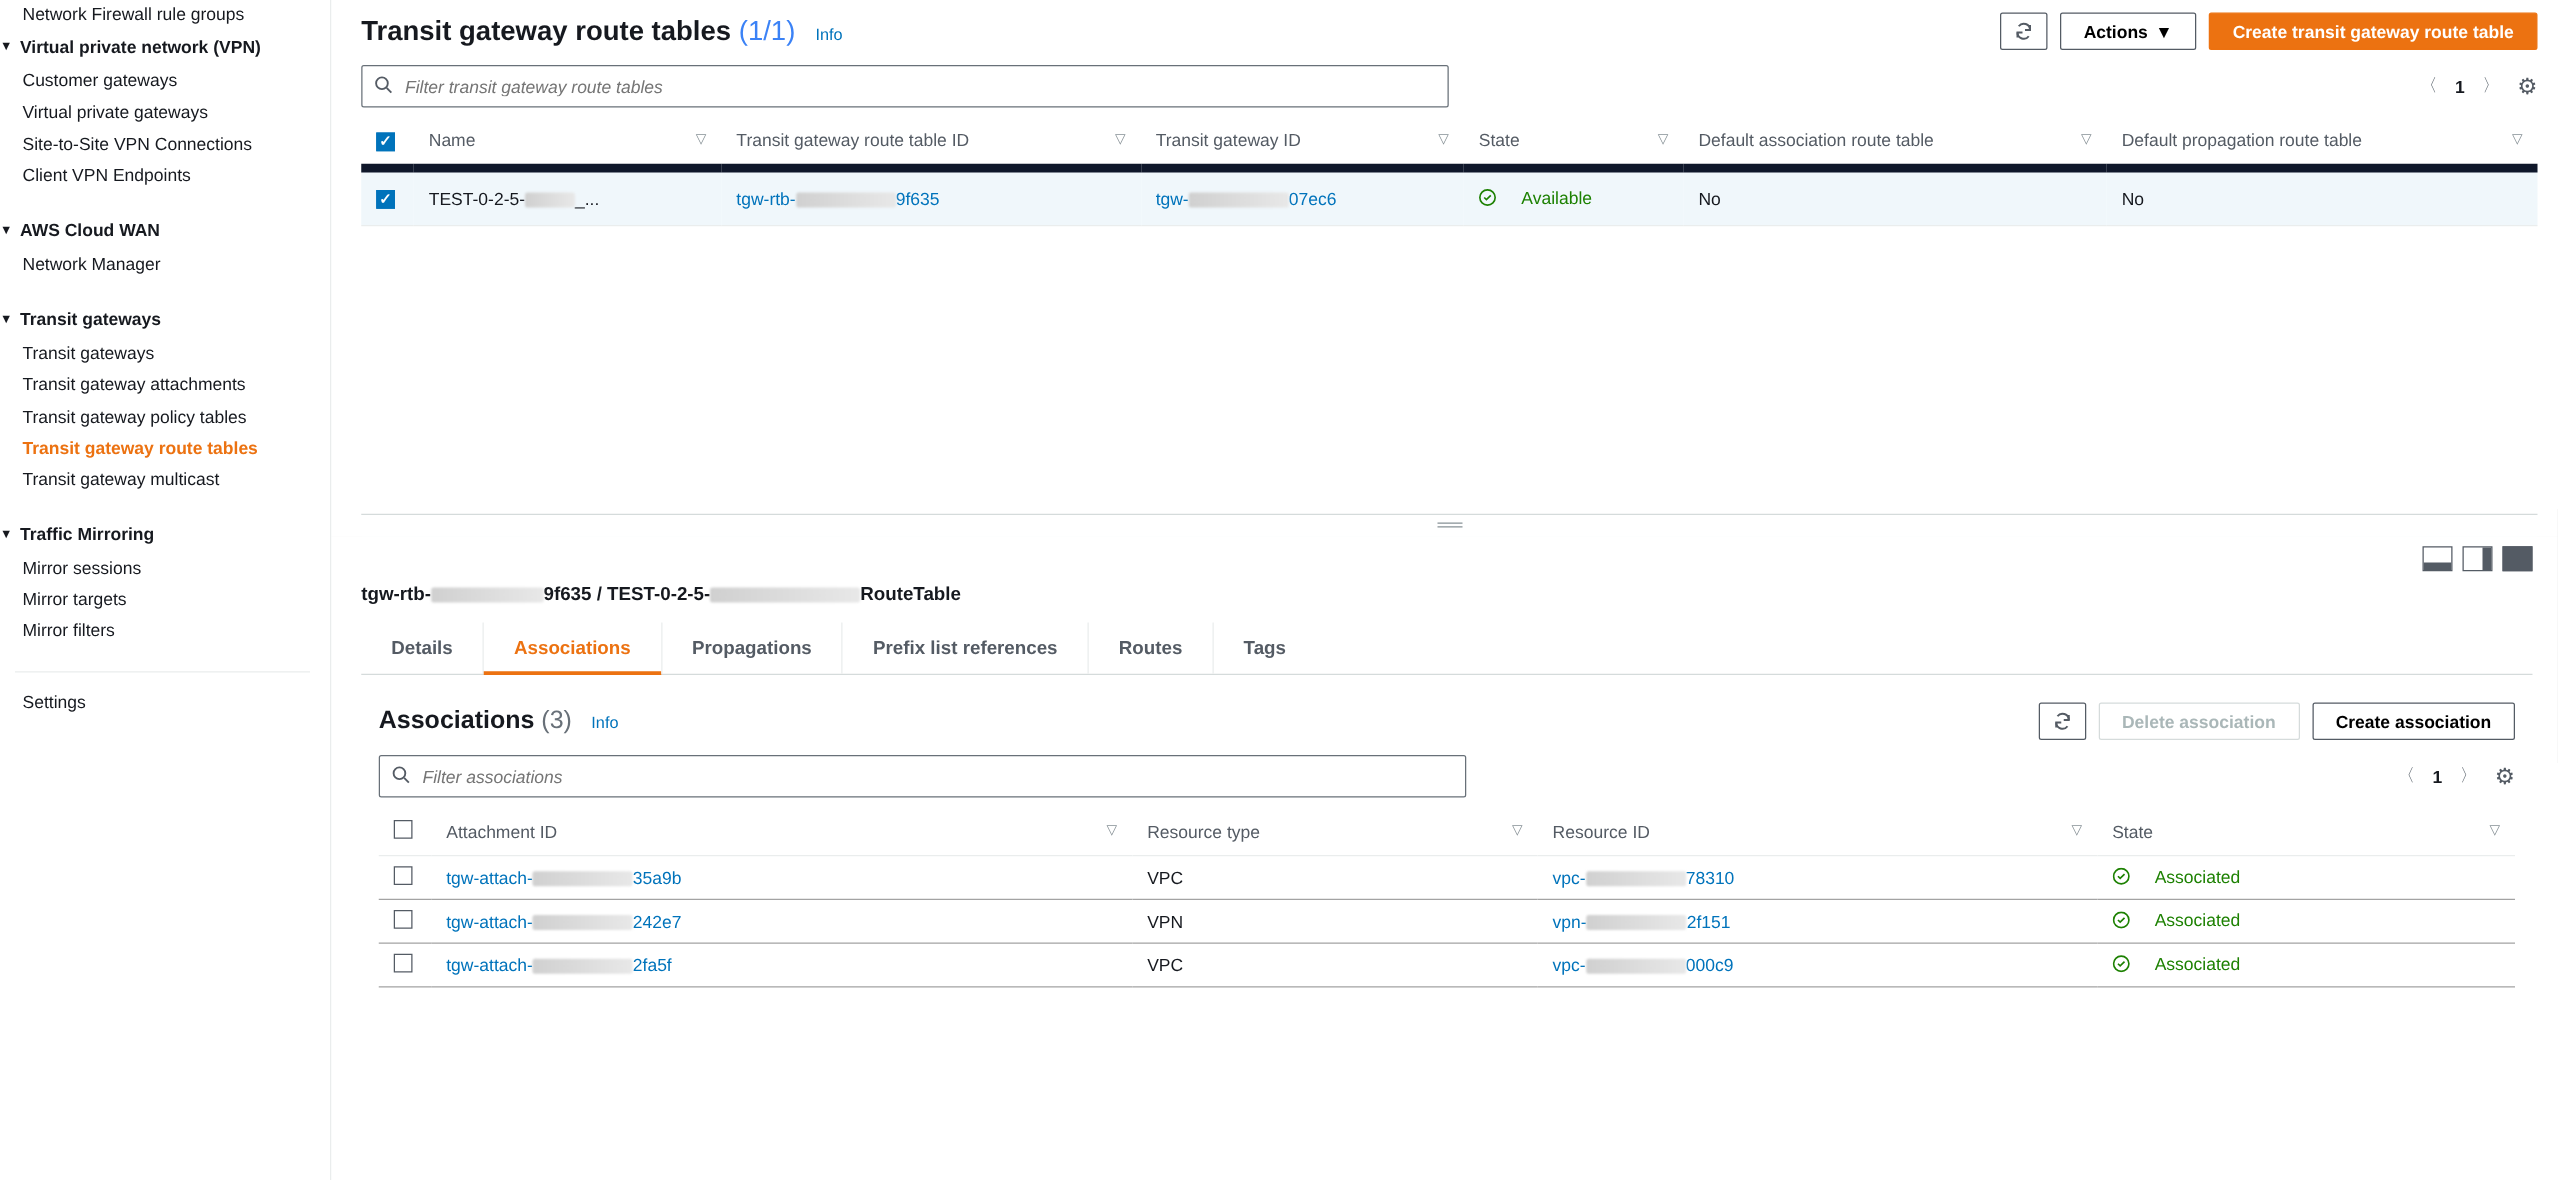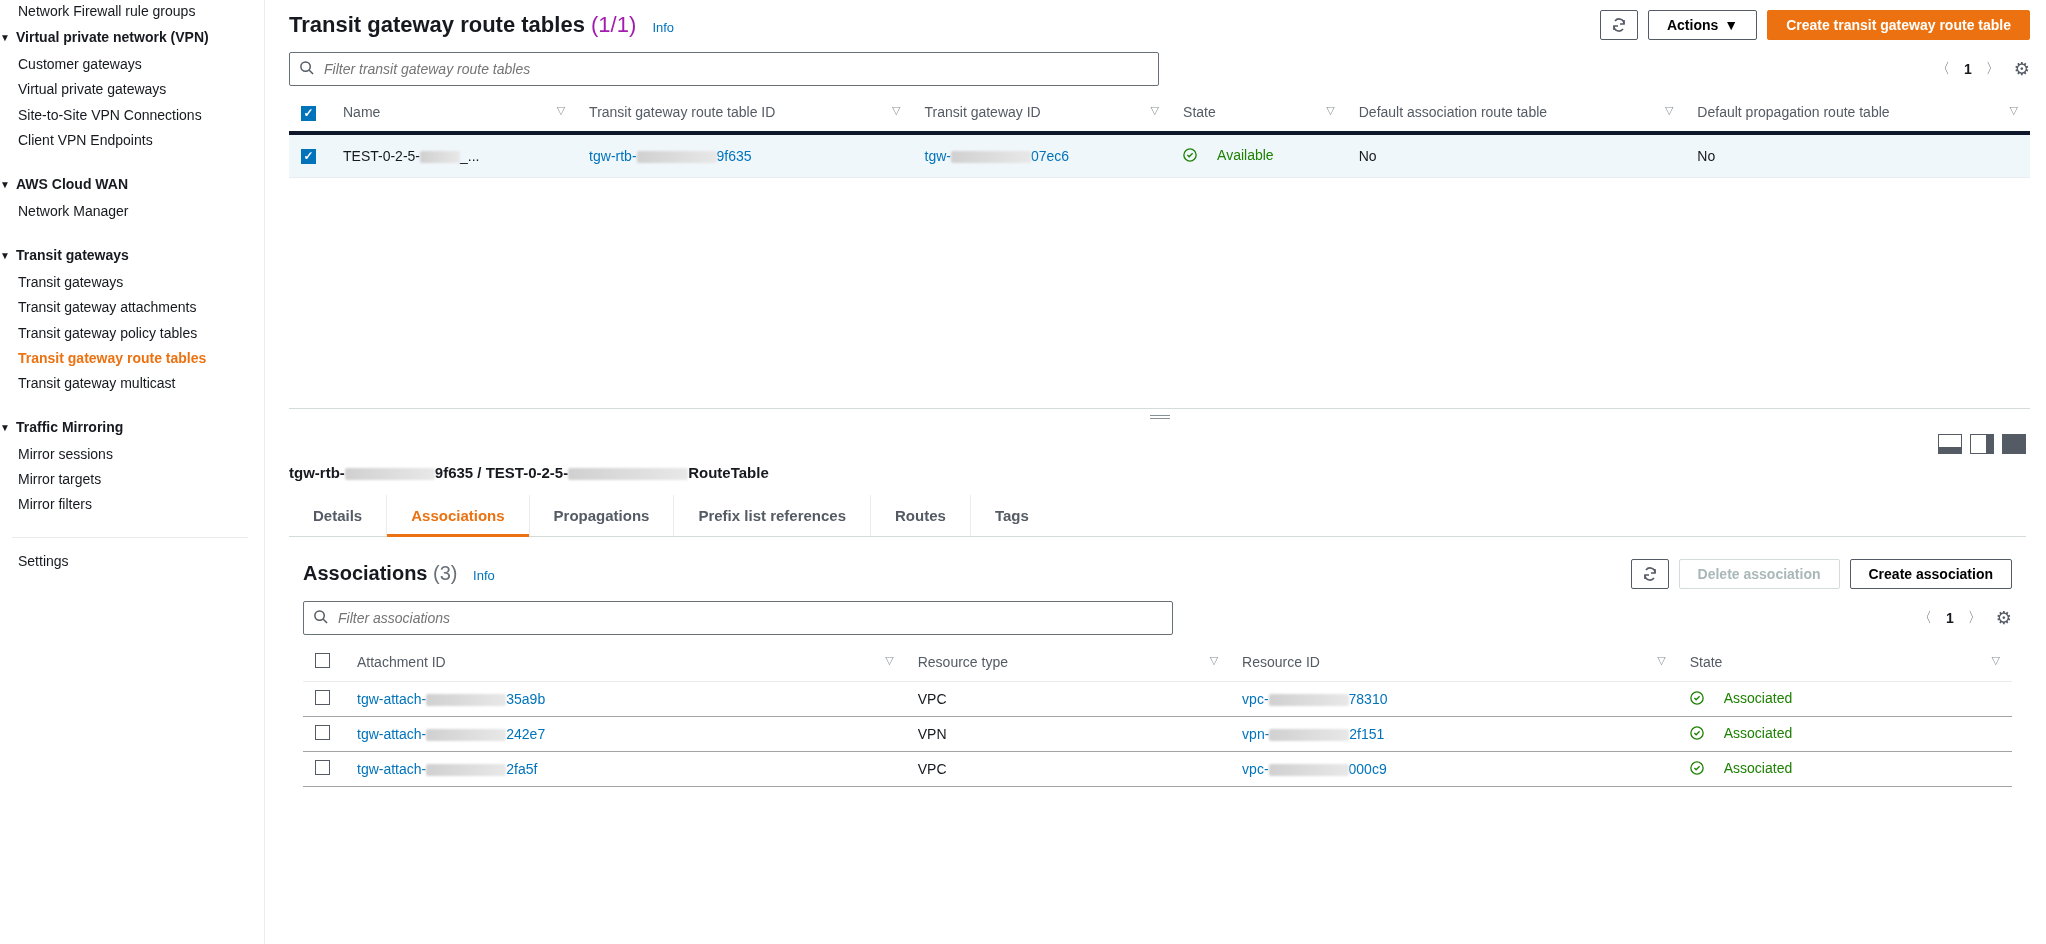--- a/index.html
+++ b/index.html
@@ -8,39 +8,39 @@
   .sidebar-section { margin-bottom: 18px; }
   .sidebar-header { font-weight: 700; font-size: 14px; padding: 4px 0 8px 16px; position: relative; }
   .sidebar-header .caret { position: absolute; left: 0; top: 7px; font-size: 10px; }
   .sidebar-item { display: block; padding: 2px 0 5px 18px; color: #16191f; font-size: 14px; cursor: pointer; line-height: 1.3; }
   .sidebar-item.active { color: #ec7211; font-weight: 700; }
   .sidebar-divider { border-top: 1px solid #eaeded; margin: 12px 0 12px 12px; }
   .main { flex: 1; display: flex; flex-direction: column; background: #f2f3f3; overflow: hidden; }
   .upper { padding: 10px 16px 0 24px; background: #fff; display: flex; flex-direction: column; }
   .page-header { display: flex; align-items: center; justify-content: space-between; margin-bottom: 12px; }
   .page-title { font-size: 22px; font-weight: 700; }
-  .page-title .count { font-weight: 400; color: #a21caf; }
+  .page-title .count { font-weight: 400; color: #3b82f6; }
   .info-link { color: #0073bb; font-size: 13px; margin-left: 10px; font-weight: 400; }
   .header-actions { display: flex; gap: 10px; align-items: center; }
   .btn { border: 1px solid #545b64; background: #fff; padding: 6px 18px; font-size: 14px; font-weight: 700; border-radius: 2px; cursor: pointer; display: inline-flex; align-items: center; gap: 6px; }
   .btn-icon { padding: 6px 10px; }
   .btn-primary { background: #ec7211; border-color: #ec7211; color: #fff; }
   .filter-row { display: flex; align-items: center; justify-content: space-between; margin-bottom: 8px; }
   .search-box { position: relative; width: 870px; }
   .search-box input { width: 100%; padding: 8px 10px 8px 34px; border: 1px solid #687078; font-size: 14px; font-style: italic; color: #b91c1c; border-radius: 2px; }
   .search-box .sicon { position: absolute; left: 10px; top: 50%; transform: translateY(-50%); color: #545b64; }
   .pager { display: flex; align-items: center; gap: 14px; color: #687078; }
   .pager .pnum { color: #16191f; font-weight: 700; }
   .pager svg, .header-actions svg { display: block; }
   .table { width: 100%; border-collapse: collapse; }
   .table th { text-align: left; font-weight: 400; color: #545b64; font-size: 14px; padding: 10px 12px; border-bottom: 1px solid #eaeded; position: relative; }
   .table th .sort { float: right; color: #879196; font-size: 11px; }
   .table td { padding: 12px 12px; font-size: 14px; border-bottom: 1px solid #eaeded; }
   .table tr.selected-row td { background: #f0f7fb; }
-  .table tr.selected-row { border-top: 4px solid #0f172a; border-bottom: 1px solid #0073bb; margin-left: 20px; }
+  .table tr.selected-row { border-top: 7px solid #0f172a; border-bottom: 1px solid #0073bb; margin-left: 20px; }
   .link { color: #0073bb; cursor: pointer; }
   .redact { display: inline-block; vertical-align: middle; height: 12px; background: linear-gradient(90deg, #d0d0d0, #e8e8e8); border-radius: 2px; filter: blur(1px); }
   .status-ok { color: #1d8102; display: inline-flex; align-items: center; gap: 20px; }
   .checkbox { width: 15px; height: 15px; border: 1px solid #545b64; display: inline-flex; align-items: center; justify-content: center; cursor: pointer; }
   .checkbox.checked { background: #0073bb; border-color: #0073bb; }
   .checkbox.checked::after { content: "✓"; color: #fff; font-size: 12px; font-weight: 700; }
   .splitter { height: 18px; background: #fff; border-top: 1px solid #d5dbdb; display: flex; align-items: center; justify-content: center; margin-top: 230px; }
   .splitter-handle { width: 20px; height: 4px; border-top: 1px solid #879196; border-bottom: 1px solid #879196; }
   .lower { background: #fff; padding: 8px 20px 0 24px; flex: 1; display: flex; flex-direction: column; }
   .layout-icons { display: flex; gap: 8px; margin-left: auto; margin-bottom: 6px; }

